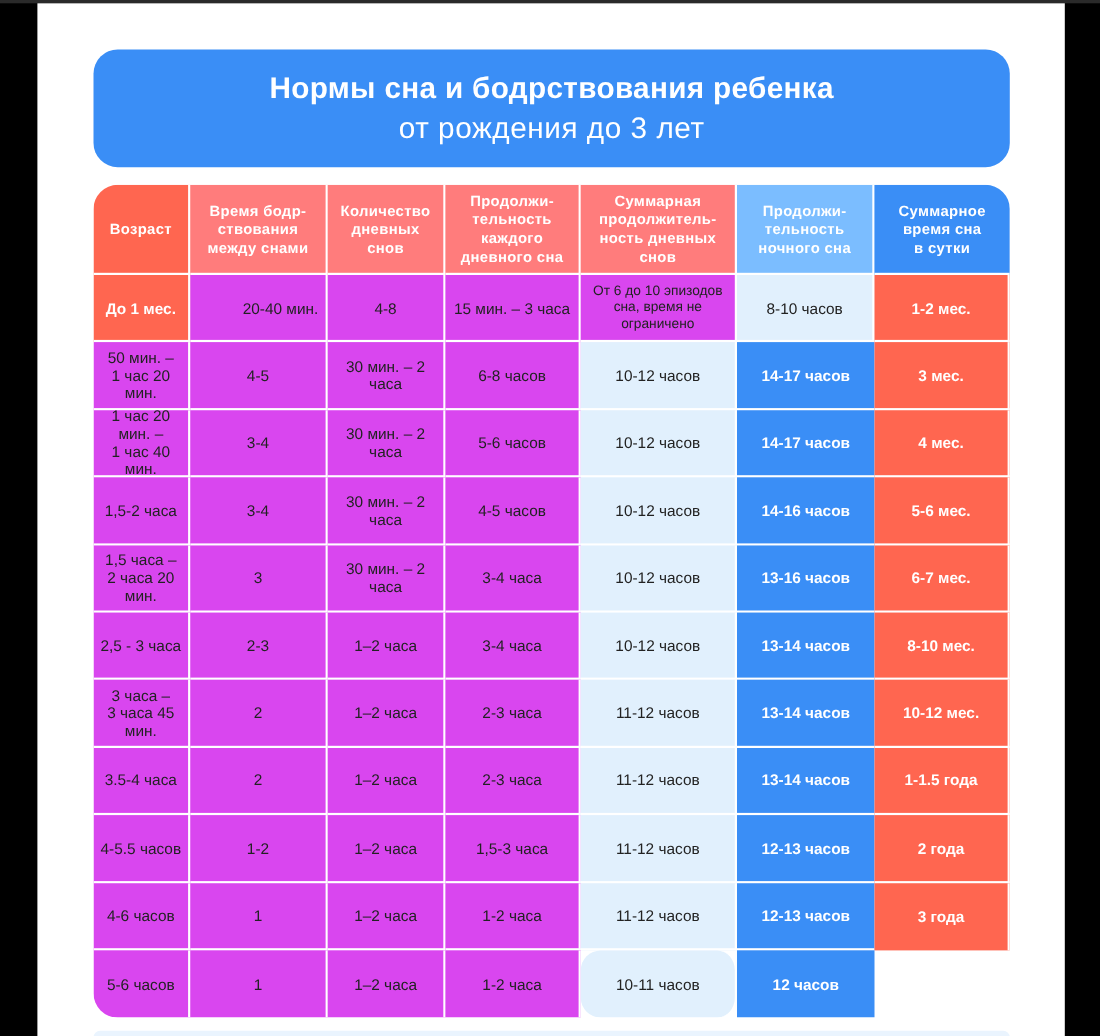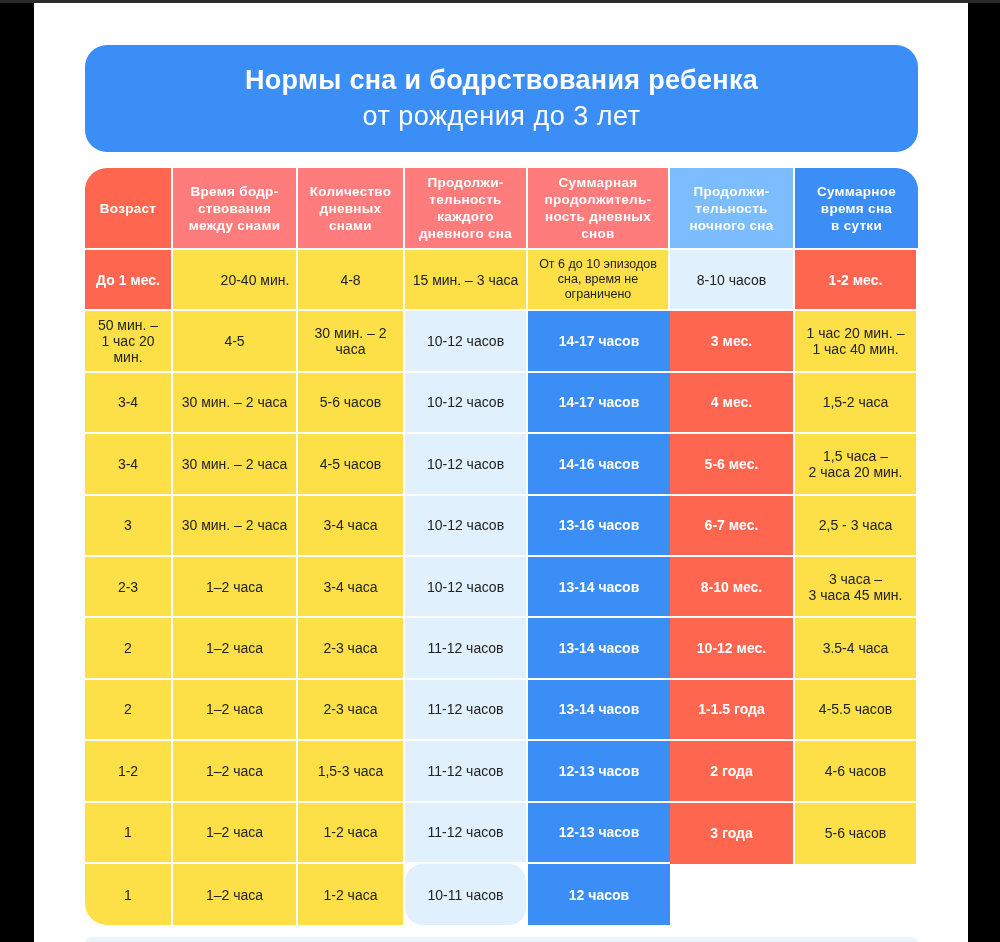--- a/index.html
+++ b/index.html
@@ -34,21 +34,21 @@
       border-right:2px solid #fff; border-bottom:2px solid #fff;
       padding:0 4px;
     }
     .cell.last { border-right:none; }
     .hdr { color:#fff; font-weight:bold; font-size:13.5px; line-height:17px; letter-spacing:0.3px; }
     .hdr-age { background:#ff6650; }
     .hdr-pink { background:#ff7c7c; }
     .hdr-lblue { background:#7bbdff; }
     .hdr-blue { background:#3a8ef6; }
     .age { background:#ff6650; color:#fff; font-weight:bold; font-size:14px; }
-    .pink { background:#fde047; }
+    .pink { background:#d946ef; }
     .lblue { background:#e1f0fd; }
     .blue { background:#3a8ef6; color:#fff; font-weight:bold; }
     .small { font-size:12.5px; line-height:15px; }
 
     .bottom-box {
       position:absolute; left:51px; top:934px; width:833px; height:20px;
       background:#eaf4fe; border-radius:6px;
     }
   </style>
 </head>
@@ -62,21 +62,21 @@
     <div class="t2">от рождения до 3 лет</div>
   </div>
 
   <div class="tbl" id="sleep-table">
       <div class="cell hdr hdr-age" style="white-space: pre-line;">Возраст</div>
       <div class="cell hdr hdr-pink" style="white-space: pre-line;">Время бодр-
 ствования
 между снами</div>
       <div class="cell hdr hdr-pink" style="white-space: pre-line;">Количество
 дневных
-снами</div>
+снов</div>
       <div class="cell hdr hdr-pink" style="white-space: pre-line;">Продолжи-
 тельность
 каждого
 дневного сна</div>
       <div class="cell hdr hdr-pink" style="white-space: pre-line;">Суммарная
 продолжитель-
 ность дневных
 снов</div>
       <div class="cell hdr hdr-lblue" style="white-space: pre-line;">Продолжи-
 тельность
@@ -90,20 +90,21 @@
       <div class="cell pink" style="white-space: pre-line;">15 мин. – 3 часа</div>
       <div class="cell pink small" style="white-space: pre-line;">От 6 до 10 эпизодов
 сна, время не
 ограничено</div>
       <div class="cell lblue" style="white-space: pre-line;">8-10 часов</div>
       <div class="cell age" style="white-space: pre-line;">1-2 мес.</div>
       <div class="cell pink" style="white-space: pre-line;">50 мин. –
 1 час 20 мин.</div>
       <div class="cell pink" style="white-space: pre-line;">4-5</div>
       <div class="cell pink" style="white-space: pre-line;">30 мин. – 2 часа</div>
+      <div class="cell pink" style="white-space: pre-line;">6-8 часов</div>
       <div class="cell lblue" style="white-space: pre-line;">10-12 часов</div>
       <div class="cell blue last" style="white-space: pre-line;">14-17 часов</div>
       <div class="cell age" style="white-space: pre-line;">3 мес.</div>
       <div class="cell pink" style="white-space: pre-line;">1 час 20 мин. –
 1 час 40 мин.</div>
       <div class="cell pink" style="white-space: pre-line;">3-4</div>
       <div class="cell pink" style="white-space: pre-line;">30 мин. – 2 часа</div>
       <div class="cell pink" style="white-space: pre-line;">5-6 часов</div>
       <div class="cell lblue" style="white-space: pre-line;">10-12 часов</div>
       <div class="cell blue last" style="white-space: pre-line;">14-17 часов</div>

